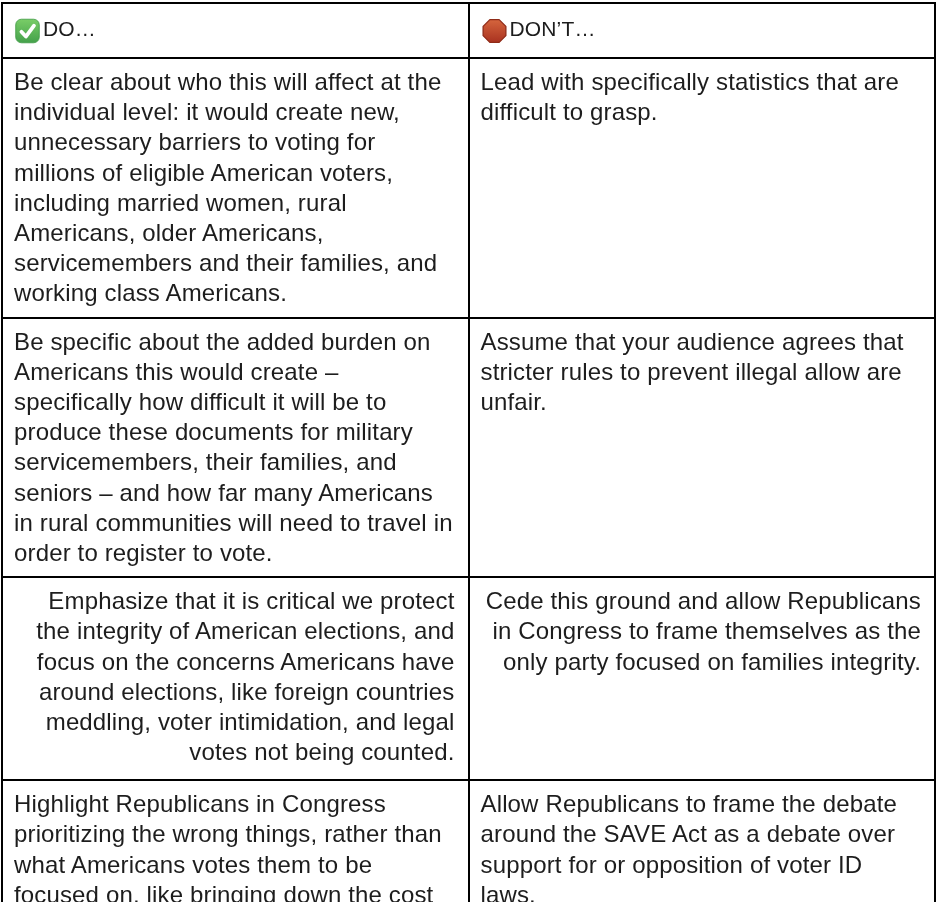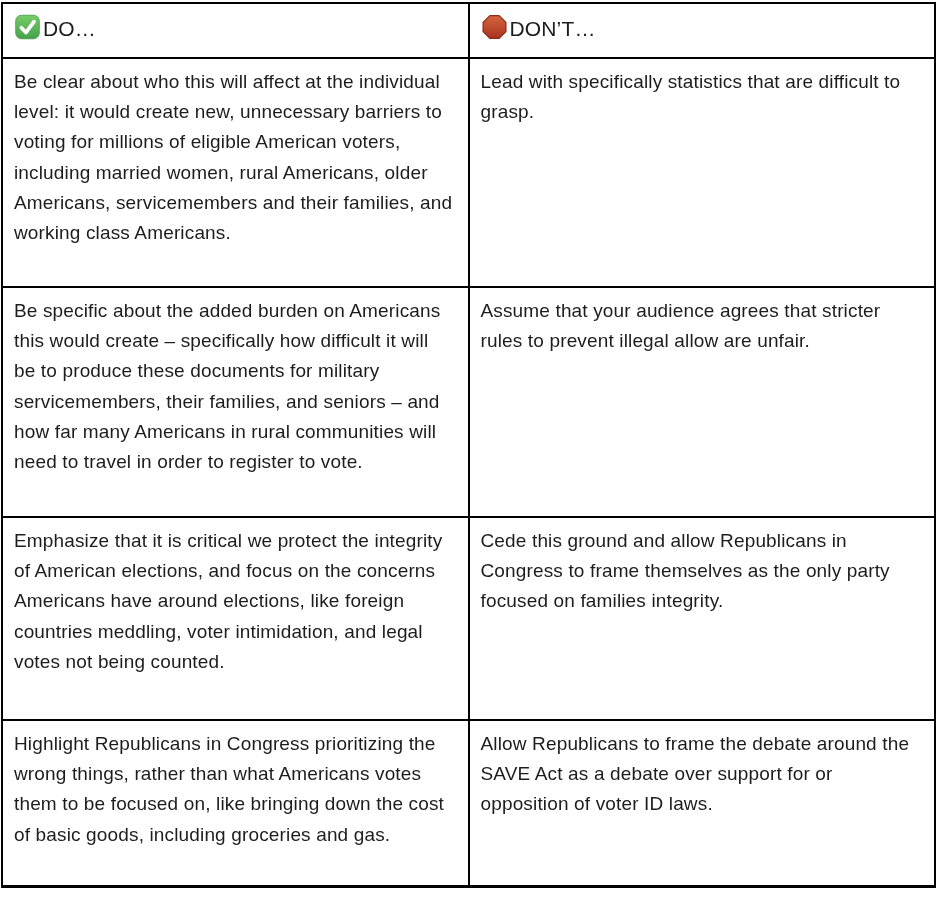--- a/index.html
+++ b/index.html
@@ -21,39 +21,39 @@
     border-bottom-width: 3px;
   }
   table.do-dont col { width: 50%; }
   table.do-dont th,
   table.do-dont td {
     border: 2px solid #000;
     vertical-align: top;
     text-align: left;
     padding: 8px 13px 8px 11px;
     color: #1d1d1d;
-    font-size: 19px;
+    font-size: 24px;
     line-height: 30.2px;
     letter-spacing: 0.15px;
     overflow: hidden;
   }
   table.do-dont th {
     font-weight: 400;
     font-size: 21px;
     padding-top: 10px;
     padding-bottom: 6px;
     height: 37px;
   }
   tr.row-0 td { height: 211px; }
   tr.row-1 td { height: 212px; margin-top: 42px; }
-  tr.row-2 td { height: 185px; }
+  tr.row-2 td { height: 185px; text-align: right; }
   tr.row-3 td { height: 148px; }
   .hdr {
     display: flex;
-    align-items: flex-start;
+    align-items: flex-end;
     gap: 2px;
   }
   .emoji {
     display: inline-block;
     width: 27px;
     height: 26px;
     flex: 0 0 auto;
   }
   .emoji svg { display: block; width: 100%; height: 100%; }
   .cell-text { display: block; }

